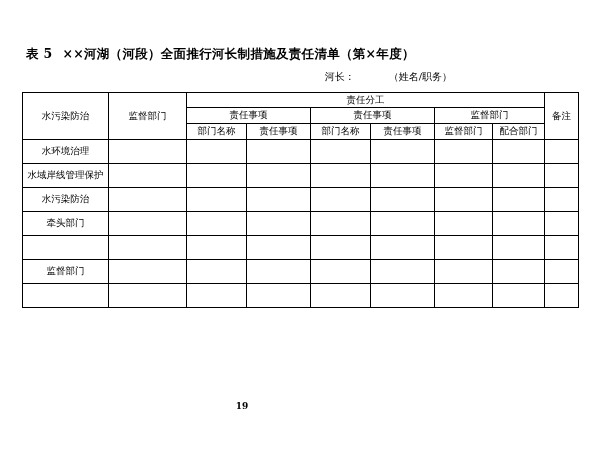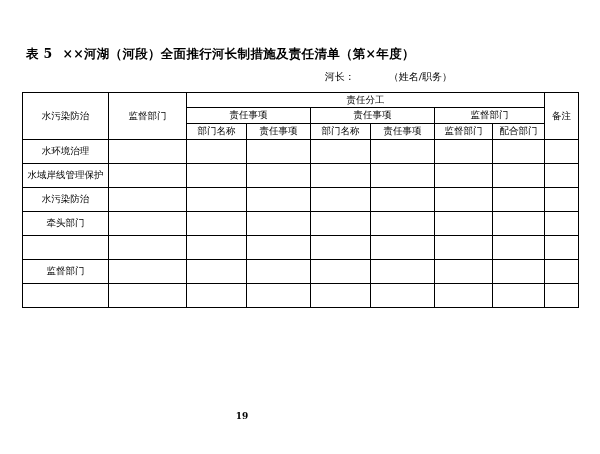--- a/index.html
+++ b/index.html
@@ -71,21 +71,21 @@
   td.rowlabel {
     text-align: left;
     padding-left: 7px;
     font-size: 9.5px;
   }
   tr.body-row td { height: 23px; }
   .page-number {
     position: absolute;
     left: 0;
     right: 0;
-    top: 411px;
+    top: 401px;
     text-align: center;
     font-size: 9px;
     font-weight: bold;
     font-family: "DejaVu Serif", "Liberation Serif", serif;
   }
 </style>
 </head>
 <body>
 
 <div class="page">

